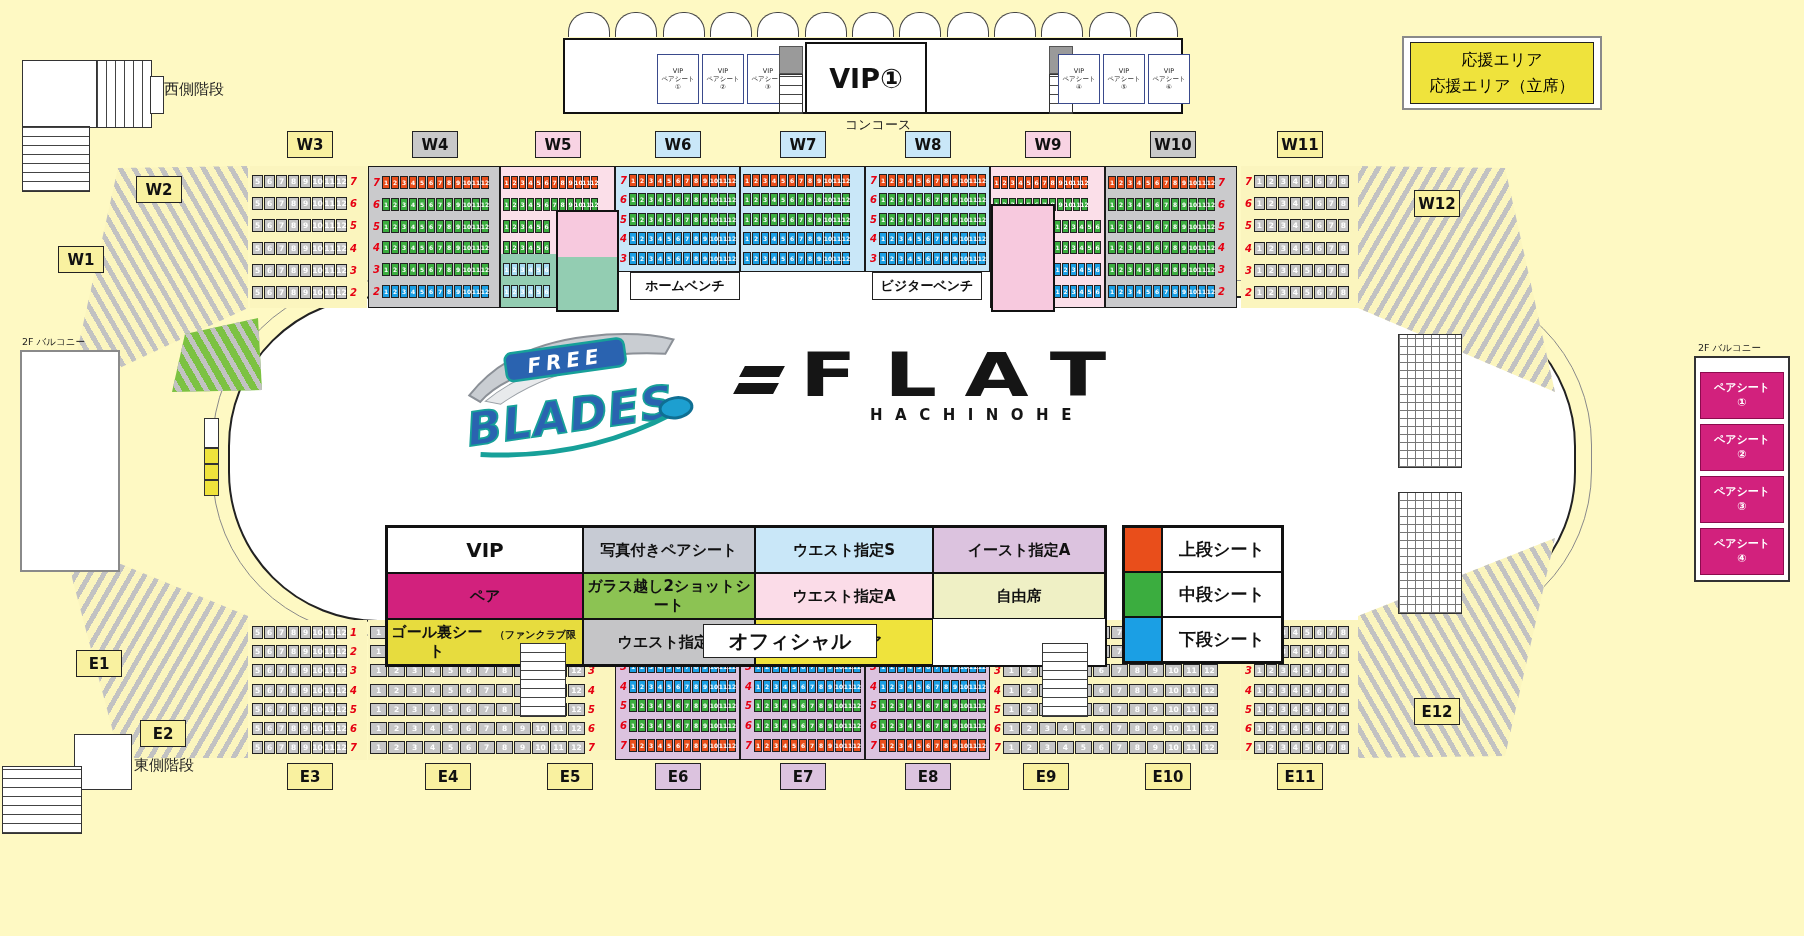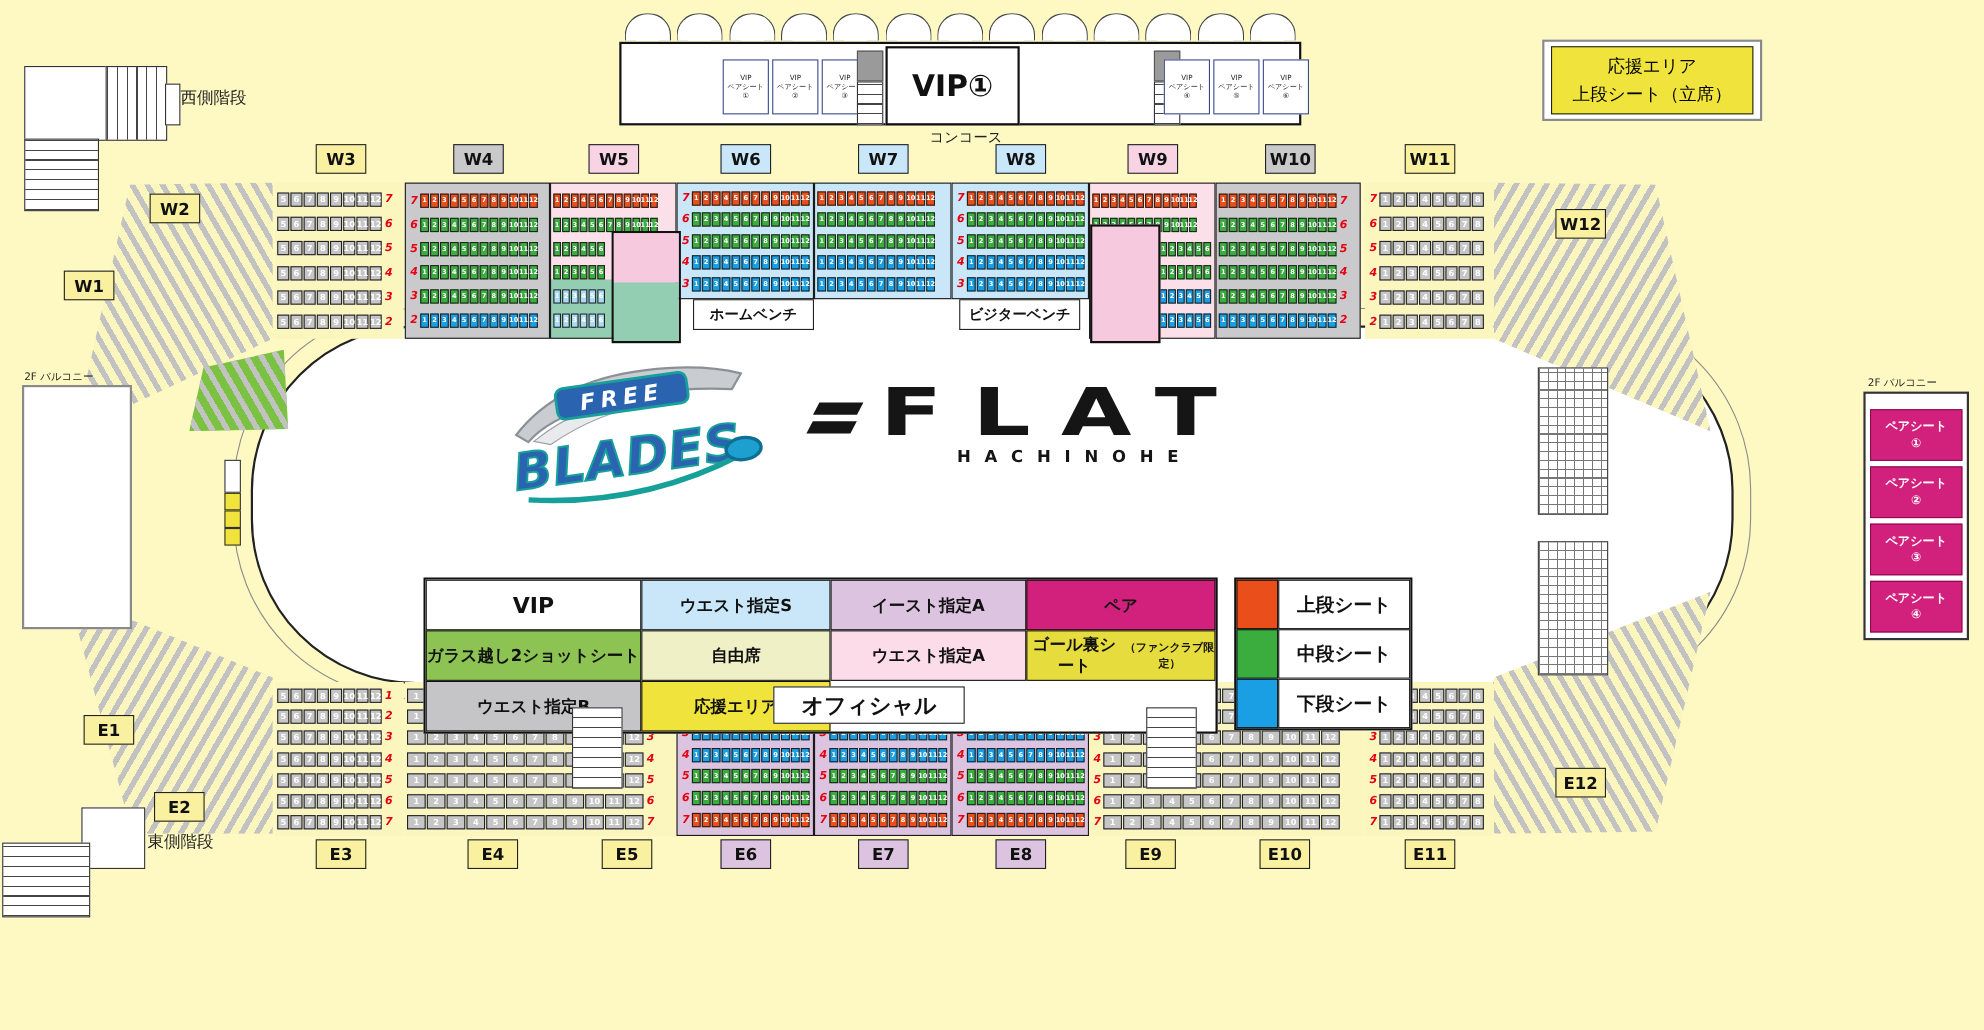--- a/index.html
+++ b/index.html
@@ -141,21 +141,21 @@
       </div>
   </div>
   <div class="txt" style="left:845px;top:116px;font-size:13px;">コンコース</div>
 
   <div class="txt" style="left:164px;top:80px;font-size:15px;">西側階段</div>
   <div class="txt" style="left:134px;top:756px;font-size:15px;">東側階段</div>
 
   <div class="abs area-outer" style="left:1402px;top:36px;width:200px;height:74px;"></div>
   <div class="abs area-yellow" style="left:1410px;top:42px;width:184px;height:62px;font-size:16px;line-height:1.6;">
     <span>応援エリア</span>
-    <span>上段シート（立席）</span>
+    <span>応援エリア（立席）</span>
   </div>
 
   <div class="txt" style="left:22px;top:336px;font-size:9.5px;">2F バルコニー</div>
   <div class="abs area-outer" style="left:20px;top:350px;width:100px;height:222px;"></div>
 
   <div class="txt" style="left:1698px;top:342px;font-size:9.5px;">2F バルコニー</div>
   <div class="abs" id="pair-outer">
       <div class="pair-box">
         <span>ペアシート</span>
         <span>①</span>
@@ -202,37 +202,40 @@
     <div class="flat-bar" style="left:0;top:12px;"></div>
     <div class="flat-bar" style="left:-6px;top:29px;"></div>
     <div id="flat-text">FLAT</div>
     <div id="hachinohe">HACHINOHE</div>
   </div>
 
   <div class="abs" id="legend">
       <div class="legend-cell" style="background: rgb(255, 255, 255);">
         <span style="font-size: 20px;">VIP</span>
       </div>
+      <div class="legend-cell" style="background: rgb(199, 203, 212);">
+        <span>写真付きペアシート</span>
+      </div>
       <div class="legend-cell" style="background: rgb(201, 231, 248);">
         <span>ウエスト指定S</span>
       </div>
       <div class="legend-cell" style="background: rgb(220, 195, 223);">
         <span>イースト指定A</span>
       </div>
       <div class="legend-cell" style="background: rgb(210, 33, 125);">
         <span>ペア</span>
       </div>
       <div class="legend-cell" style="background: rgb(140, 195, 83);">
         <span>ガラス越し2ショットシート</span>
       </div>
+      <div class="legend-cell" style="background: rgb(251, 220, 232);">
+        <span>ウエスト指定A</span>
+      </div>
       <div class="legend-cell" style="background: rgb(239, 240, 197);">
         <span>自由席</span>
-      </div>
-      <div class="legend-cell" style="background: rgb(251, 220, 232);">
-        <span>ウエスト指定A</span>
       </div>
       <div class="legend-cell" style="background: rgb(231, 220, 62);">
         <span>ゴール裏シート</span>
         <span class="legend-suffix">（ファンクラブ限定）</span>
       </div>
       <div class="legend-cell" style="background: rgb(197, 197, 199);">
         <span>ウエスト指定B</span>
       </div>
       <div class="legend-cell" style="background: rgb(239, 227, 60);">
         <span>応援エリア</span>

